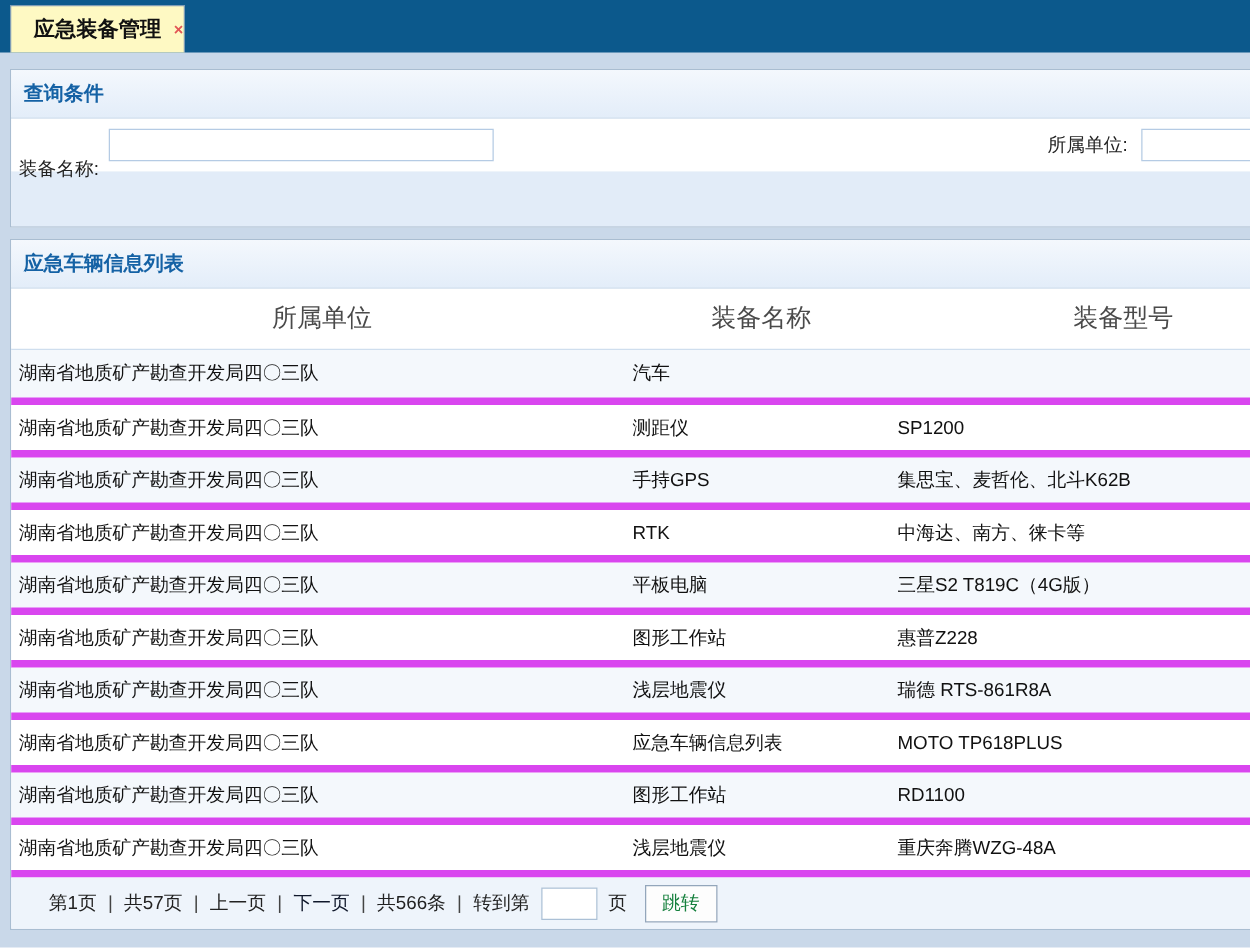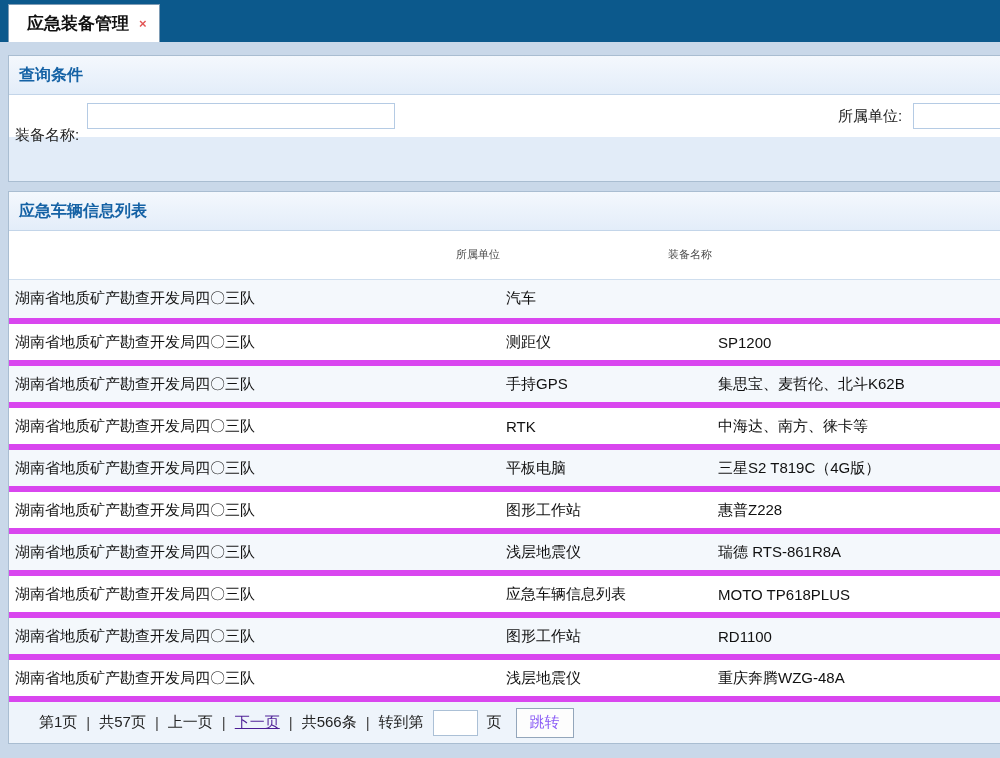--- a/index.html
+++ b/index.html
@@ -12,26 +12,26 @@
   
   .tabbar {
     height: 42px;
     background: #0c598c;
     display: flex;
     align-items: flex-end;
   }
   .tab {
     margin-left: 8px;
     height: 38px;
-    background: #ffffff;
+    background: #fef9c3;
     border: 1px solid #7e9cb5;
     border-bottom: none;
     display: flex;
     align-items: center;
-    padding: 0 12px 0 18px;
+    padding: 0 0 0 18px;
     cursor: pointer;
   }
   .tab-label { font-weight: bold; font-size: 17px; color: #111111; }
   .tab-close {
     color: #e25555;
     font-weight: bold;
     font-size: 13px;
     margin-left: 10px;
     line-height: 1;
     cursor: pointer;
@@ -88,26 +88,26 @@
     font-size: 14px;
   }
   .form-footer { height: 44px; background: #e2ecf8; }
 
   
   table { width: 100%; border-collapse: collapse; table-layout: fixed; font-size: 15px; }
   col.c1 { width: 491px; }
   col.c2 { width: 212px; }
   thead th {
     height: 48px;
-    text-align: right;
+    text-align: center;
     padding-left: 6px;
     font-family: "Liberation Serif", "DejaVu Serif", serif;
     font-weight: normal;
     color: #4a4a4a;
-    font-size: 11px;
+    font-size: 20px;
     border-bottom: 1px solid #cfdeee;
     background: #ffffff;
   }
   tbody td {
     height: 42px;
     padding-left: 6px;
     border-bottom: 6px solid #d946ef;
     color: #111111;
     overflow: hidden;
     white-space: nowrap;
@@ -120,36 +120,36 @@
     height: 41px;
     background: #eef4fb;
     display: flex;
     align-items: center;
     padding-left: 30px;
     font-size: 15px;
     color: #222222;
     gap: 9px;
   }
   .pager .sep { color: #444444; }
-  .pager-next { color: #4c1d95; text-decoration: underline; cursor: pointer; }
+  .pager-next { color: #0f172a; cursor: pointer; }
   .pager-prev { cursor: pointer; }
   .goto-input {
     width: 45px; height: 26px;
     border: 1px solid #abc0d6;
     padding: 0 3px;
     font-size: 14px;
   }
   .jump-btn {
     margin-left: 5px;
     height: 30px;
     padding: 0 13px;
     background: #fdfdfd;
     border: 1px solid #93a6bb;
     font-size: 15px;
-    color: #8b5cf6;
+    color: #15803d;
     font-family: "Liberation Sans", "DejaVu Sans", sans-serif;
     cursor: pointer;
   }
 </style>
 </head>
 <body>
 
 <div class="tabbar">
   <div class="tab">
     <span class="tab-label">应急装备管理</span>

